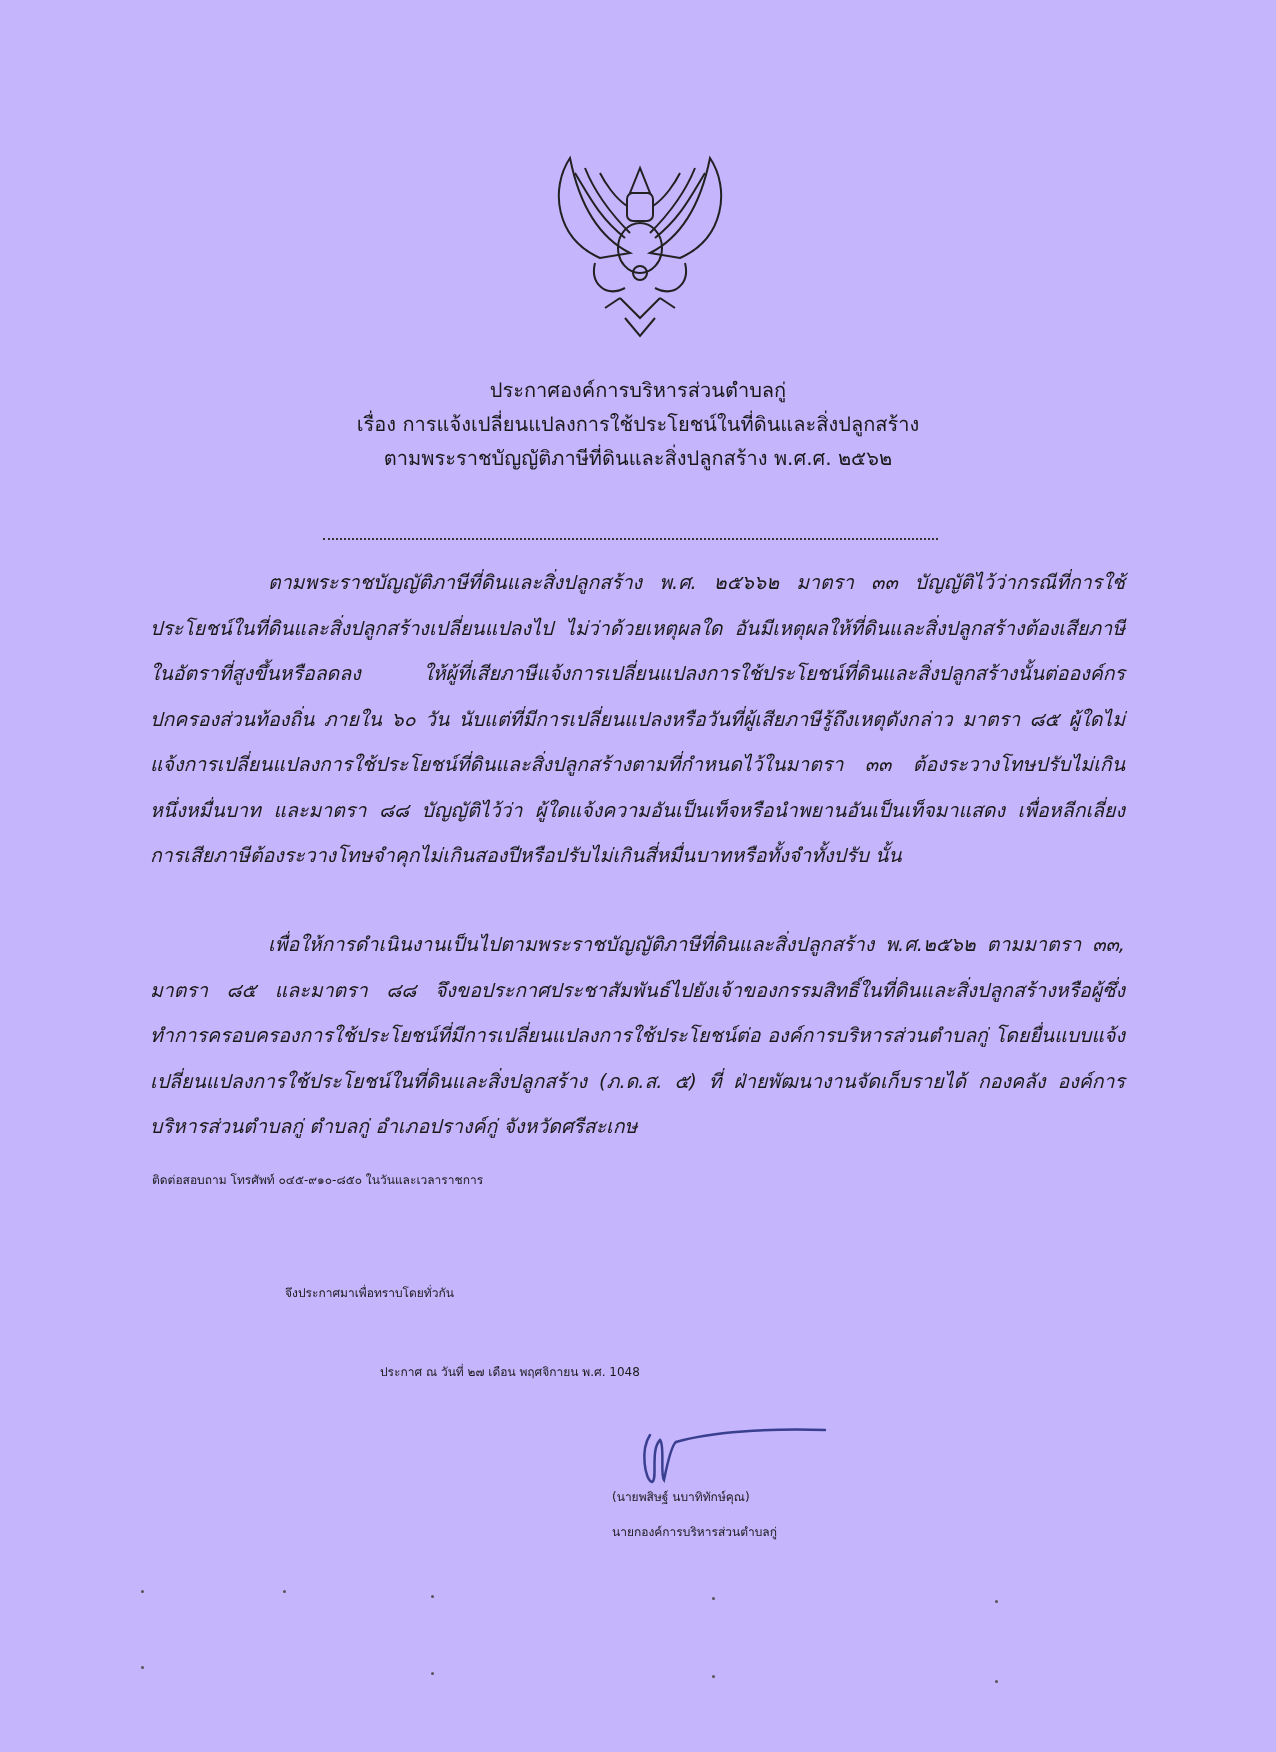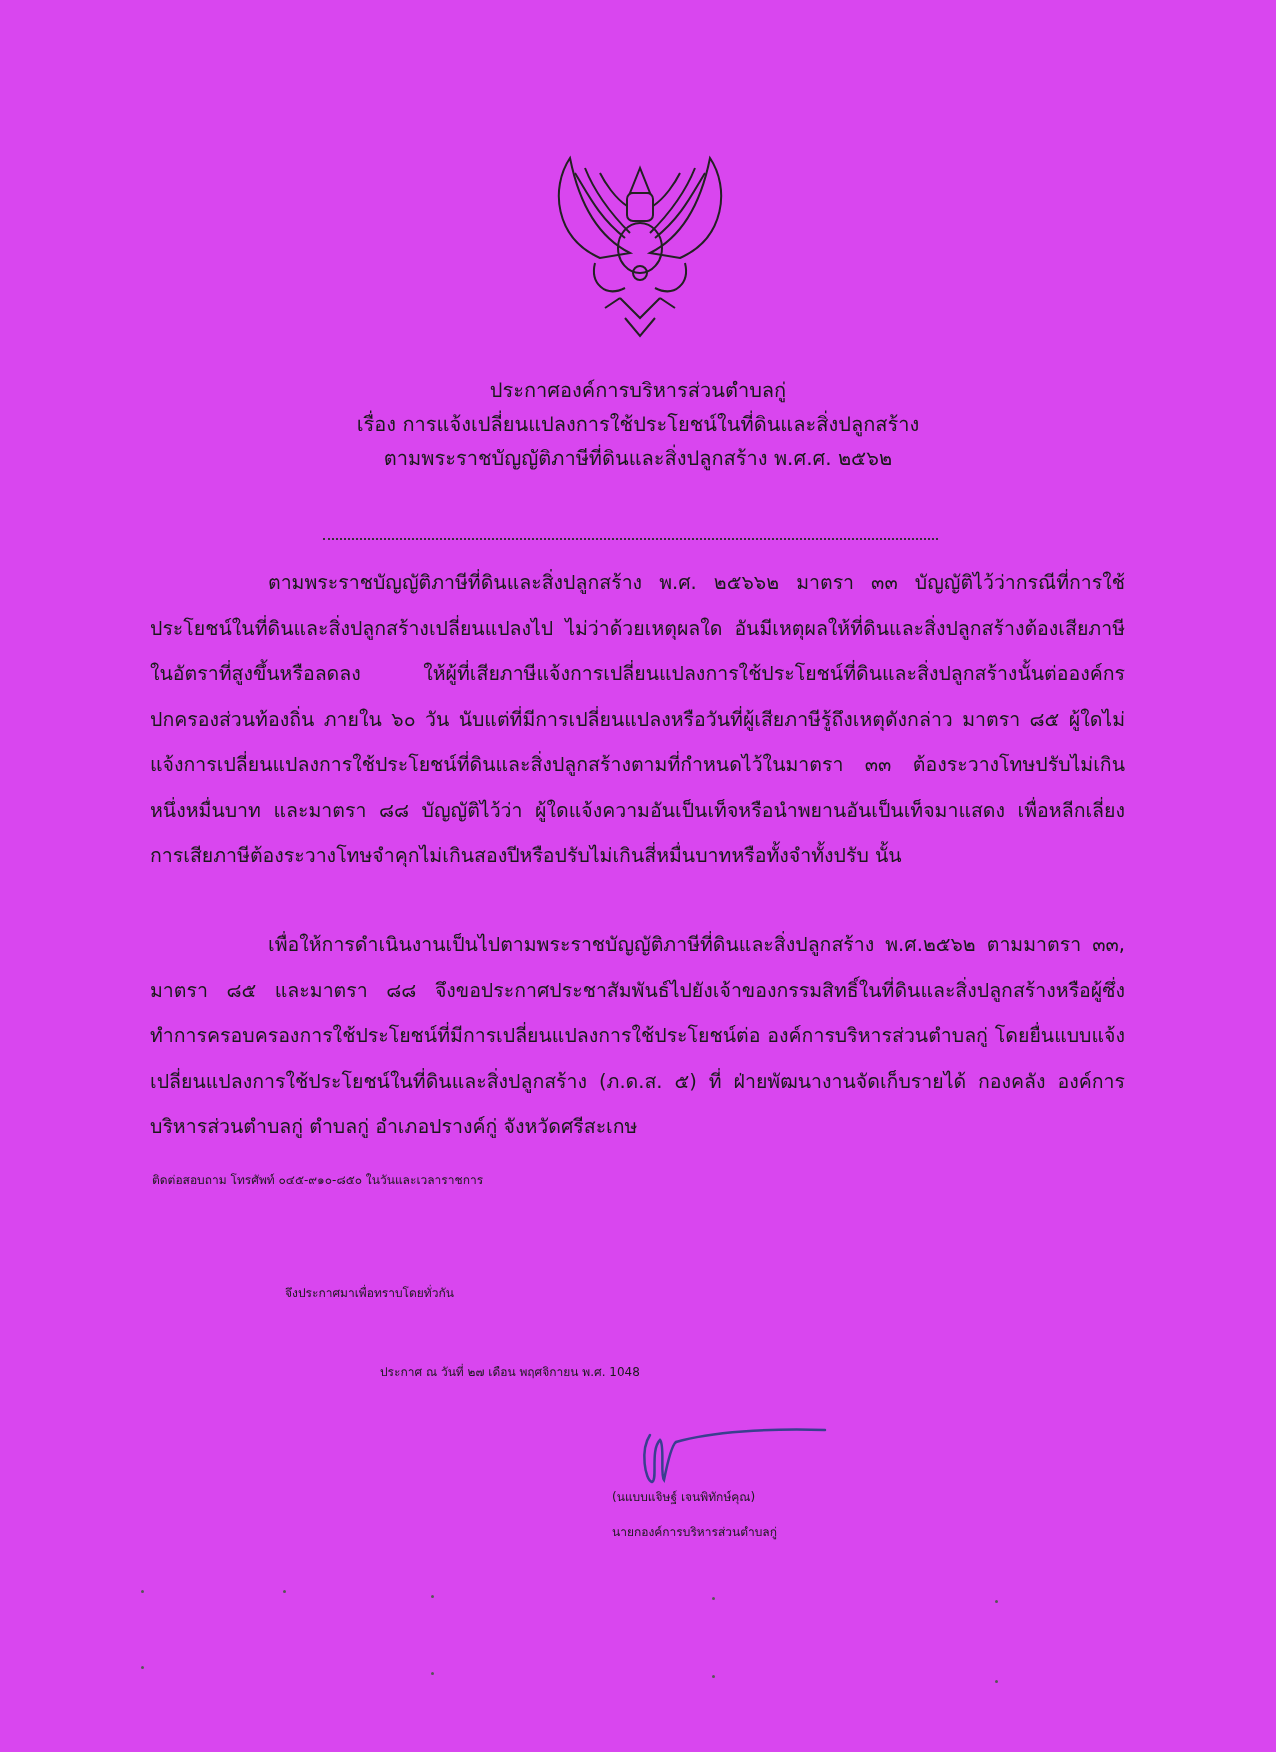--- a/index.html
+++ b/index.html
@@ -1,25 +1,25 @@
 <!DOCTYPE html>
 <html><head>
 <meta charset="utf-8">
 <style>
   html, body { margin: 0; padding: 0; }
   body {
     width: 1276px; height: 1752px; background: #ffffff;
     font-family: "DejaVu Sans", "Liberation Sans", sans-serif;
     color: #1a1a1a; position: relative; overflow: hidden;
   }
-  .page { position: absolute; inset: 0; background: #d946ef; }
+  .page { position: absolute; inset: 0; background: #c4b5fd; }
   .emblem { position: absolute; left: 530px; top: 148px; width: 220px; height: 190px; }
   .center-line { position: absolute; left: 0; width: 1276px; text-align: center; font-size: 20px; }
   .dots { position: absolute; left: 323px; top: 538px; width: 615px; border-top: 2px dotted #333; }
-  .para { position: absolute; left: 150px; width: 975px; font-size: 19.5px; line-height: 45.5px; text-align: justify; }
+  .para { position: absolute; left: 150px; width: 975px; font-size: 19.5px; line-height: 45.5px; text-align: justify; font-style: italic; }
   .indent { text-indent: 118px; }
   .line { position: absolute; font-size: 12px; white-space: nowrap; }
   .sig { position: absolute; left: 630px; top: 1420px; width: 200px; height: 70px; }
   .speck { position: absolute; width: 3px; height: 3px; background: #555; border-radius: 50%; }
 </style>
 </head>
 <body>
 
 <div class="page">
 
@@ -54,21 +54,21 @@
   <div class="line" style="left:285px; top:1283px">จึงประกาศมาเพื่อทราบโดยทั่วกัน</div>
   <div class="line" style="left:380px; top:1362px">ประกาศ ณ วันที่  ๒๗  เดือน   พฤศจิกายน   พ.ศ.   1048</div>
 
   <svg class="sig" viewBox="0 0 200 70">
     <g fill="none" stroke="#3a3f8f" stroke-width="2.5" stroke-linecap="round">
       <path d="M20 15 C10 30 15 60 22 62 C28 60 20 30 30 20 C35 25 30 55 34 60 C38 40 42 25 46 22"></path>
       <path d="M46 22 C80 12 140 8 195 10"></path>
     </g>
   </svg>
 
-  <div class="line" style="left:612px; top:1487px">(นแบบแจิษฐ์  เจนพิทักษ์คุณ)</div>
+  <div class="line" style="left:612px; top:1487px">(นายพสิษฐ์  นบาทิทักษ์คุณ)</div>
   <div class="line" style="left:612px; top:1522px">นายกองค์การบริหารส่วนตำบลกู่</div>
 
   <div class="speck" style="left:141px;top:1590px"></div>
   <div class="speck" style="left:283px;top:1590px"></div>
   <div class="speck" style="left:431px;top:1595px"></div>
   <div class="speck" style="left:712px;top:1597px"></div>
   <div class="speck" style="left:995px;top:1600px"></div>
   <div class="speck" style="left:141px;top:1666px"></div>
   <div class="speck" style="left:431px;top:1672px"></div>
   <div class="speck" style="left:712px;top:1675px"></div>

